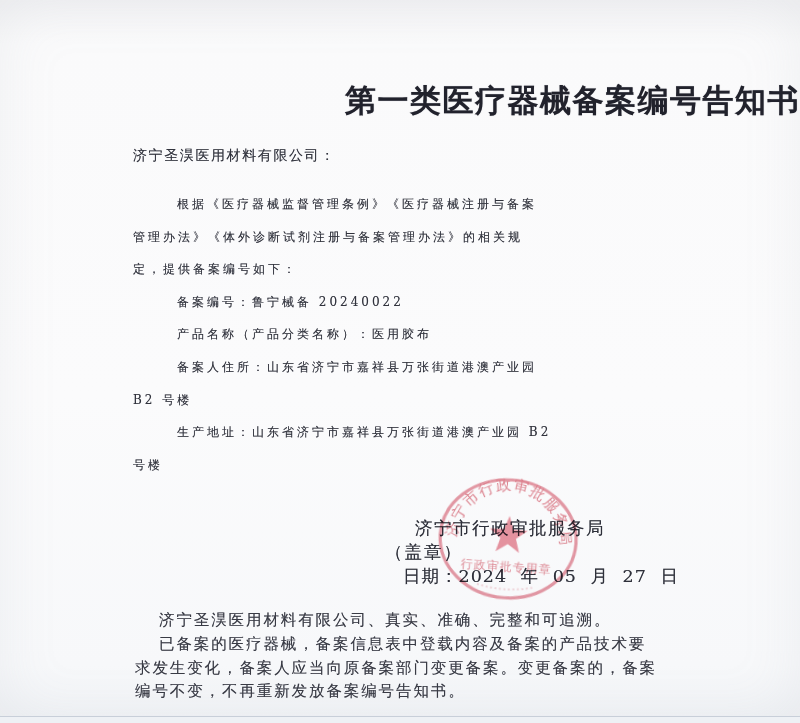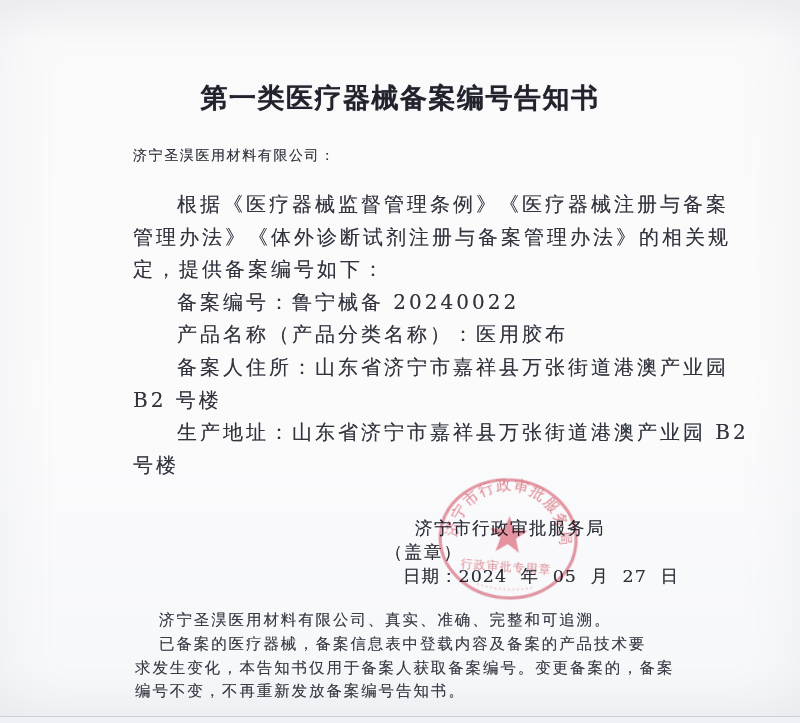--- a/index.html
+++ b/index.html
@@ -14,35 +14,35 @@
       linear-gradient(180deg, #f3f3f5 0%, #fafafb 6%, #fbfbfc 55%, #f7f8fa 92%, #f1f3f6 99%);
     box-shadow:inset 0 0 60px rgba(160,165,175,0.12);
   }
   
   .photo-edge{
     position:absolute;left:0;right:0;bottom:0;height:6px;
     background:#eef1f5;border-top:1px solid #c8cfd9;
   }
   .title{
     position:absolute;left:0;top:80px;width:800px;
-    text-align:center;
+    text-align:right;
     font-family:"DejaVu Sans", sans-serif;
-    font-weight:700;font-size:27px;letter-spacing:1.5px;
+    font-weight:700;font-size:31px;letter-spacing:1.5px;
     color:#21222c;
     text-shadow:0 0 0.7px rgba(40,42,55,.55);
   }
   .salutation{
     position:absolute;left:133px;top:147px;
     font-size:14px;letter-spacing:1.6px;color:#31333d;
     white-space:nowrap;
     text-shadow:0 0 0.6px rgba(55,58,70,.5);
   }
   .bodylines{
     position:absolute;left:133px;top:188px;width:540px;
-    font-size:20px;letter-spacing:3px;color:#31333d;
+    font-size:12px;letter-spacing:3px;color:#31333d;
     text-shadow:0 0 0.6px rgba(55,58,70,.5);
   }
   .bodylines .line{height:32.6px;line-height:32.6px;white-space:nowrap;}
   .bodylines .line.indent{padding-left:44px;}
   .authority{
     position:absolute;left:403px;top:516px;width:214px;
     font-size:17.5px;color:#2e303a;
     text-shadow:0 0 0.6px rgba(55,58,70,.5);
   }
   .authority .auth-name{height:24px;line-height:24px;text-align:center;letter-spacing:1.5px;white-space:nowrap;}
@@ -105,18 +105,18 @@
 
     <text x="88" y="113" text-anchor="middle" font-size="12" letter-spacing="1" fill="#d8606f" opacity="0.88" font-family="'DejaVu Sans', sans-serif">行政审批专用章</text>
 
     <path d="M 60,128 Q 88,135 116,128" fill="none" stroke="#e49aa5" stroke-width="2" stroke-dasharray="2 2.5" opacity="0.45"></path>
   </svg>
 
   <div class="notes">
 
       <div class="line indent">济宁圣淏医用材料有限公司、真实、准确、完整和可追溯。</div>
       <div class="line indent">已备案的医疗器械，备案信息表中登载内容及备案的产品技术要</div>
-      <div class="line">求发生变化，本告知书仅用于备案人获取备案编号。变更备案的，备案</div>
+      <div class="line">求发生变化，备案人应当向原备案部门变更备案。变更备案的，备案</div>
       <div class="line">编号不变，不再重新发放备案编号告知书。</div>
     </div>
 
   <div class="photo-edge"></div>
 </div>
 
 </body></html>

